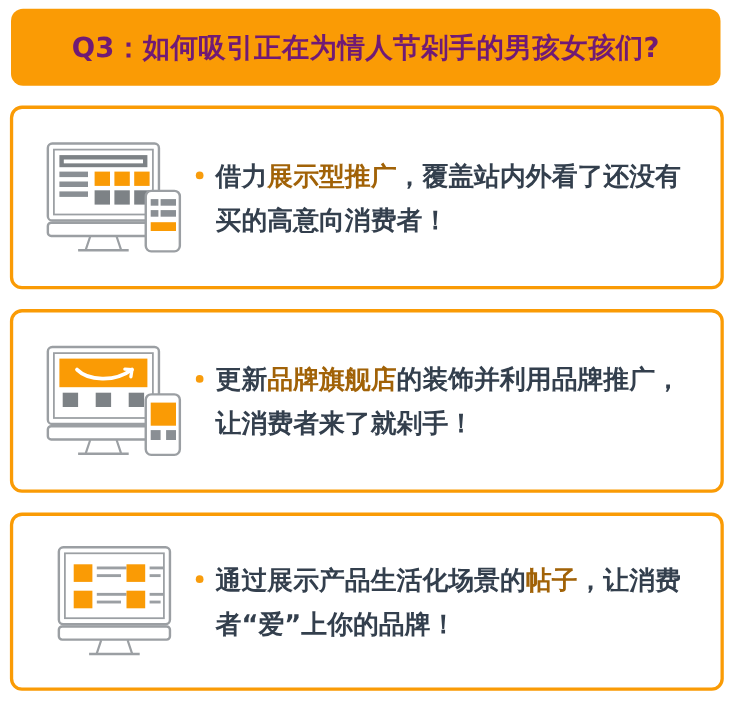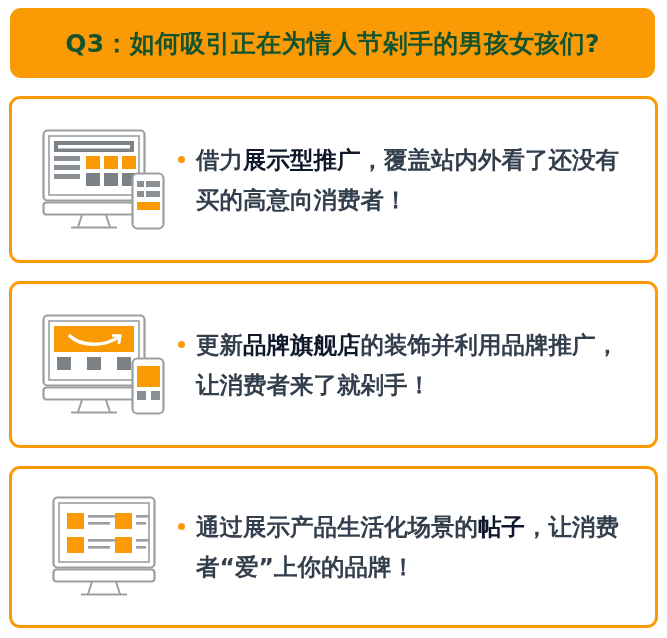--- a/index.html
+++ b/index.html
@@ -11,21 +11,21 @@
   }
   .page{position:relative;width:667px;height:638px;box-sizing:border-box;}
 
   
   .header{
     position:absolute;left:10px;top:8px;width:645px;height:70px;
     background:#FA9B05;border-radius:11px;
     display:flex;align-items:center;justify-content:center;
   }
   .header-title{
-    color:#14532d;font-size:25px;font-weight:bold;
+    color:#701a75;font-size:25px;font-weight:bold;
     letter-spacing:0.3px;white-space:nowrap;
     font-family:"DejaVu Sans","Liberation Sans",sans-serif;
   }
 
   
   .card{
     position:absolute;left:9px;width:649px;
     border:3px solid #FA9B05;border-radius:11px;background:#fff;
     box-sizing:border-box;
     display:flex;align-items:center;
@@ -48,21 +48,21 @@
   .bullet{
     width:7px;height:7px;border-radius:50%;
     background:#F89C0C;margin-top:16px;margin-right:11px;
     flex:0 0 auto;
   }
   .body-text{
     color:#333f4d;font-size:23.5px;line-height:40px;font-weight:bold;
     font-family:"DejaVu Sans","Liberation Sans",sans-serif;
     letter-spacing:0px;
   }
-  .hl{color:#0f172a;}
+  .hl{color:#a16207;}
 </style>
 </head>
 <body>
 
 <div class="page">
 
   <div class="header">
     <span class="header-title">Q3：如何吸引正在为情人节剁手的男孩女孩们?</span>
   </div>
 

